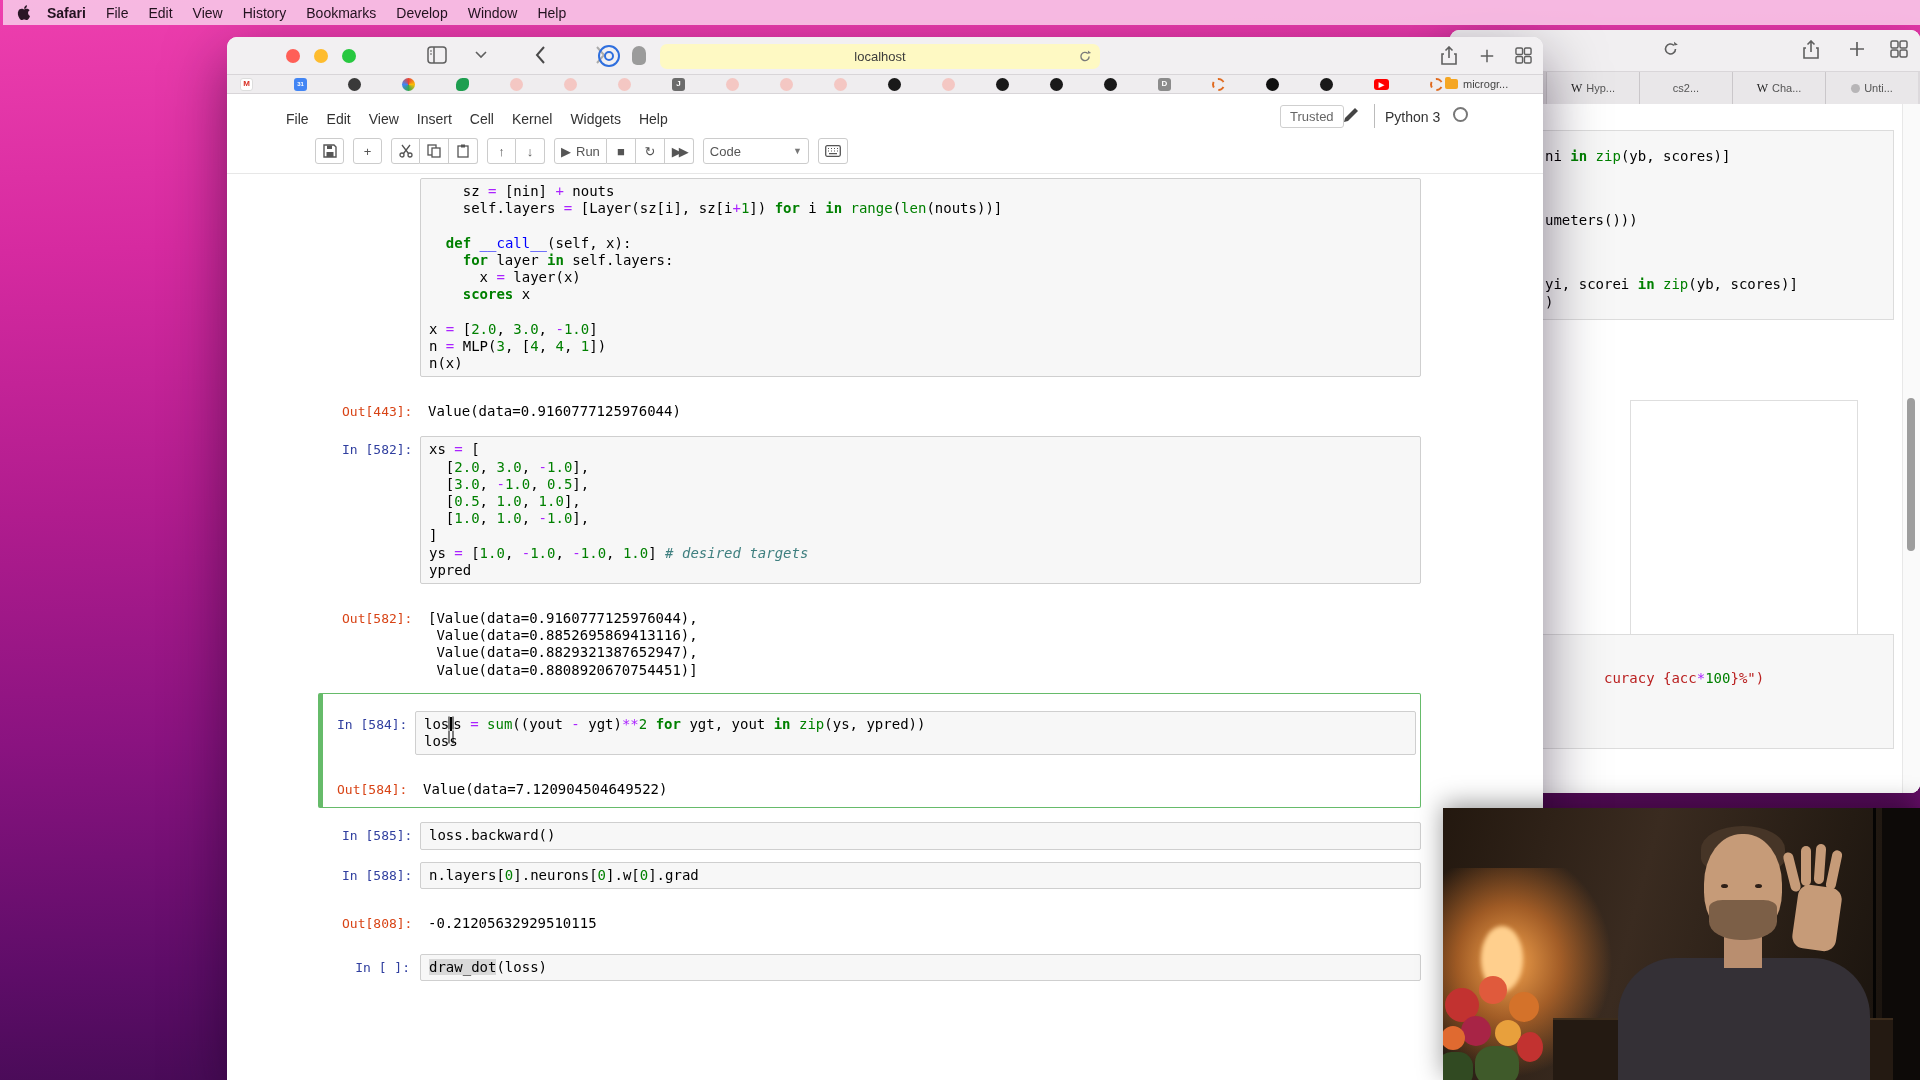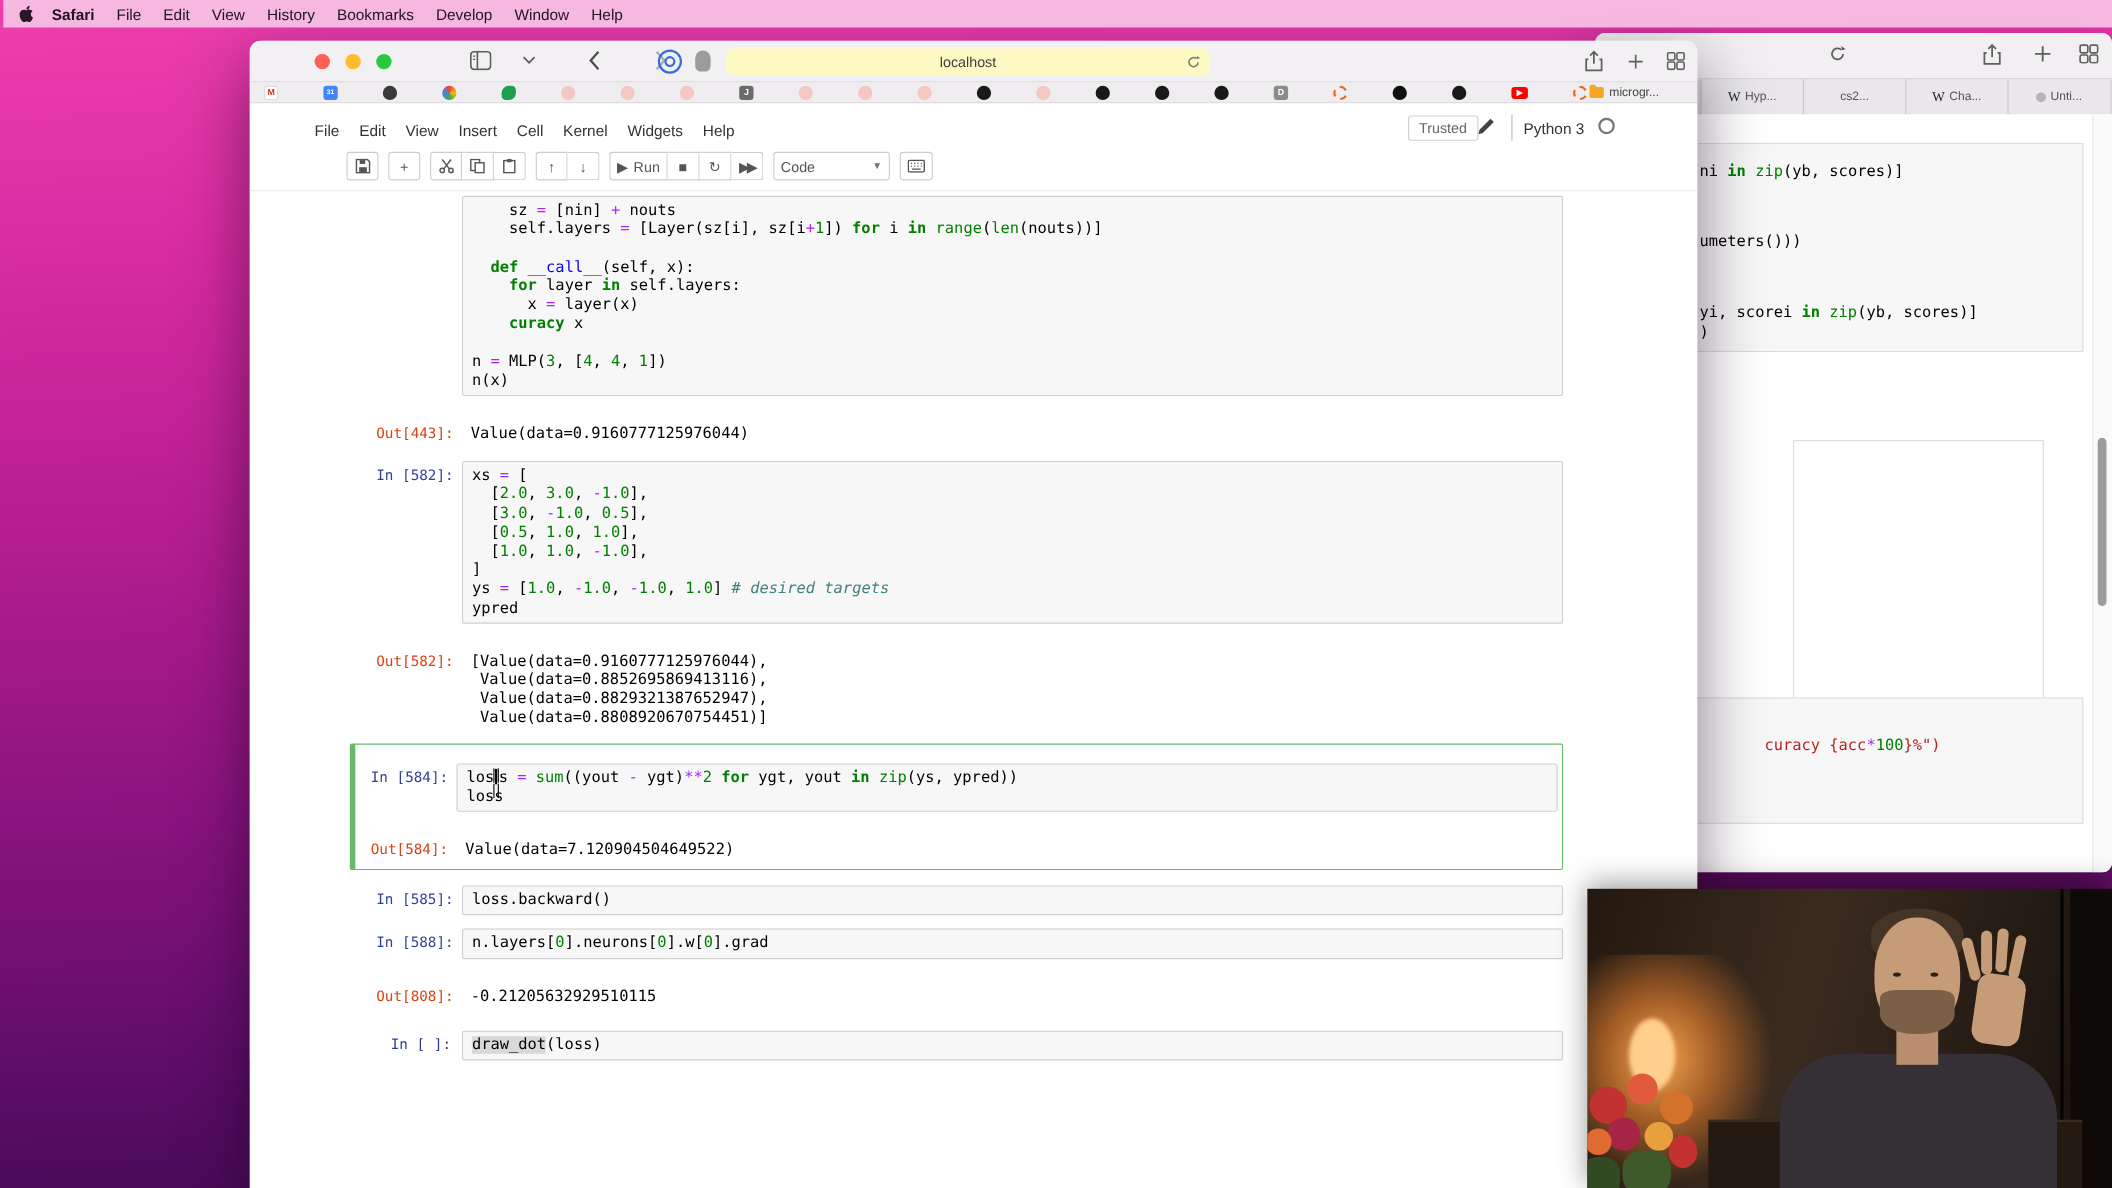--- a/index.html
+++ b/index.html
@@ -431,22 +431,23 @@
   <div class="nbcontent" id="nbcells">
       <div class="cellrow cell-code c-first">
         <div class="prompt in"></div>
         <div class="codebox">
           <div class="cline"><span class="sg-t">    sz </span><span class="sg-o">=</span><span class="sg-t"> [nin] </span><span class="sg-o">+</span><span class="sg-t"> nouts</span></div>
           <div class="cline"><span class="sg-t">    self.layers </span><span class="sg-o">=</span><span class="sg-t"> [Layer(sz[i], sz[i</span><span class="sg-o">+</span><span class="sg-n">1</span><span class="sg-t">]) </span><span class="sg-k">for</span><span class="sg-t"> i </span><span class="sg-k">in</span><span class="sg-t"> </span><span class="sg-b">range</span><span class="sg-t">(</span><span class="sg-b">len</span><span class="sg-t">(nouts))]</span></div>
           <div class="cline">&nbsp;</div>
           <div class="cline"><span class="sg-t">  </span><span class="sg-k">def</span><span class="sg-t"> </span><span class="sg-f">__call__</span><span class="sg-t">(self, x):</span></div>
           <div class="cline"><span class="sg-t">    </span><span class="sg-k">for</span><span class="sg-t"> layer </span><span class="sg-k">in</span><span class="sg-t"> self.layers:</span></div>
           <div class="cline"><span class="sg-t">      x </span><span class="sg-o">=</span><span class="sg-t"> layer(x)</span></div>
-          <div class="cline"><span class="sg-t">    </span><span class="sg-k">curacy</span><span class="sg-t"> x</span></div>
+          <div class="cline"><span class="sg-t">    </span><span class="sg-k">scores</span><span class="sg-t"> x</span></div>
           <div class="cline">&nbsp;</div>
+          <div class="cline"><span class="sg-t">x </span><span class="sg-o">=</span><span class="sg-t"> [</span><span class="sg-n">2.0</span><span class="sg-t">, </span><span class="sg-n">3.0</span><span class="sg-t">, </span><span class="sg-o">-</span><span class="sg-n">1.0</span><span class="sg-t">]</span></div>
           <div class="cline"><span class="sg-t">n </span><span class="sg-o">=</span><span class="sg-t"> MLP(</span><span class="sg-n">3</span><span class="sg-t">, [</span><span class="sg-n">4</span><span class="sg-t">, </span><span class="sg-n">4</span><span class="sg-t">, </span><span class="sg-n">1</span><span class="sg-t">])</span></div>
           <div class="cline"><span class="sg-t">n(x)</span></div>
         </div>
       </div>
       <div class="cellrow cell-out">
         <div class="prompt out">Out[443]:</div>
         <div class="outbox">
           <div class="cline"><span class="sg-t">Value(data=0.9160777125976044)</span></div>
         </div>
       </div>

